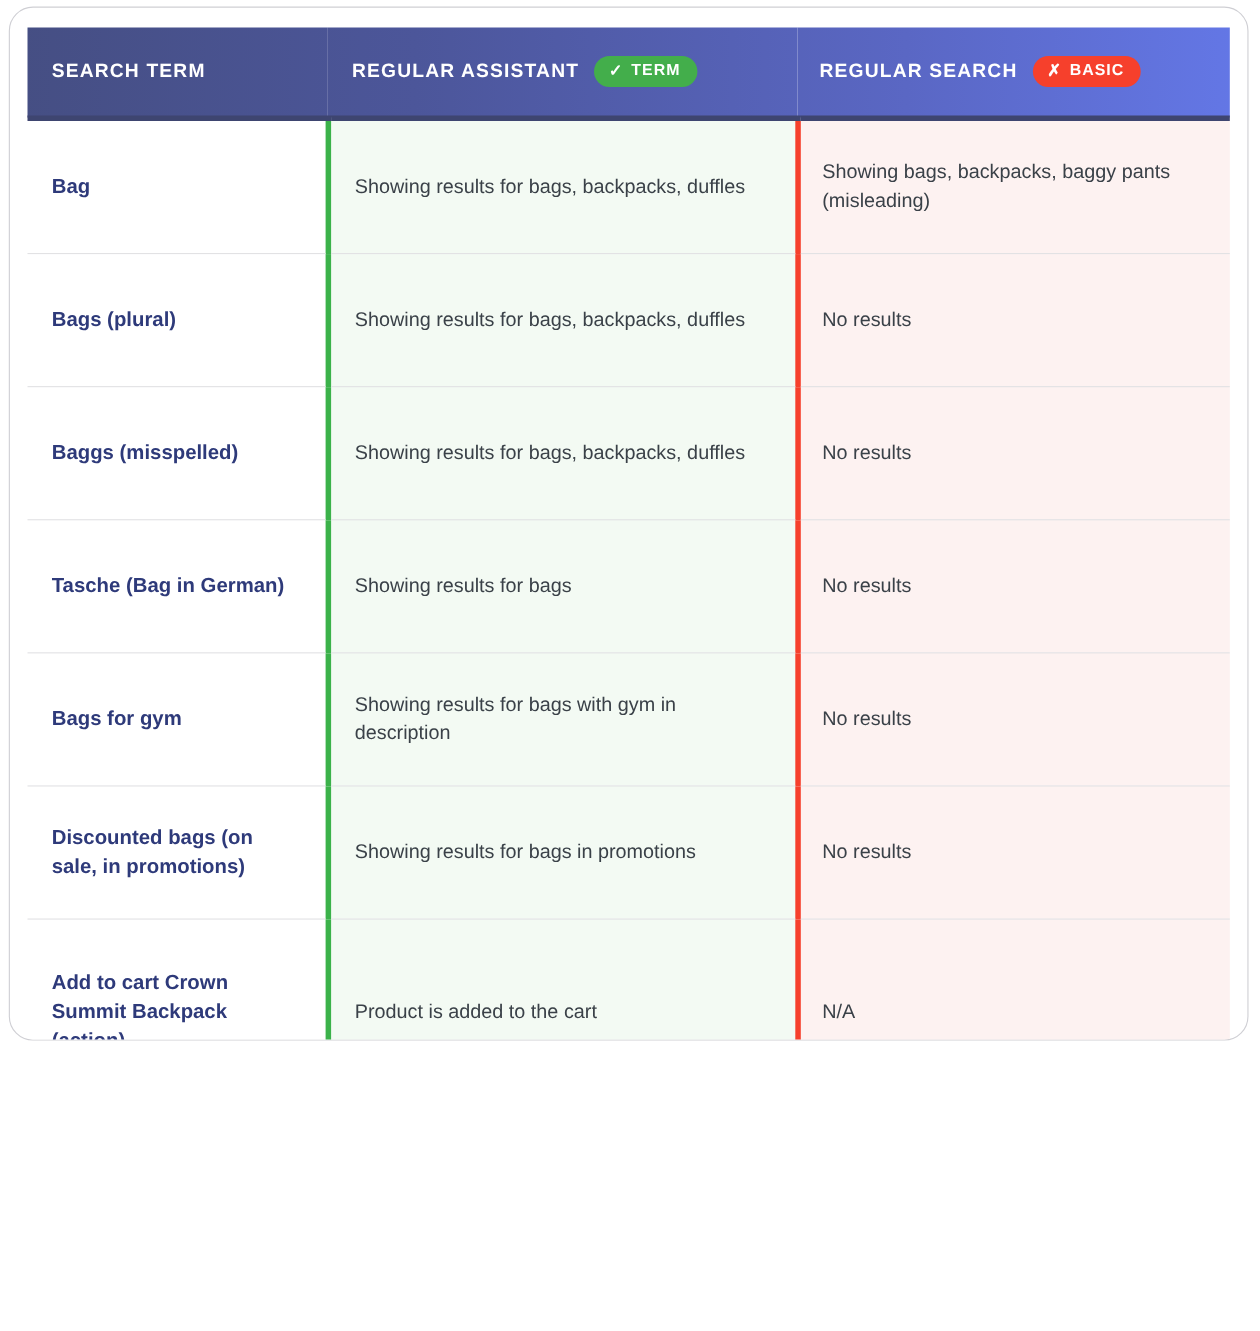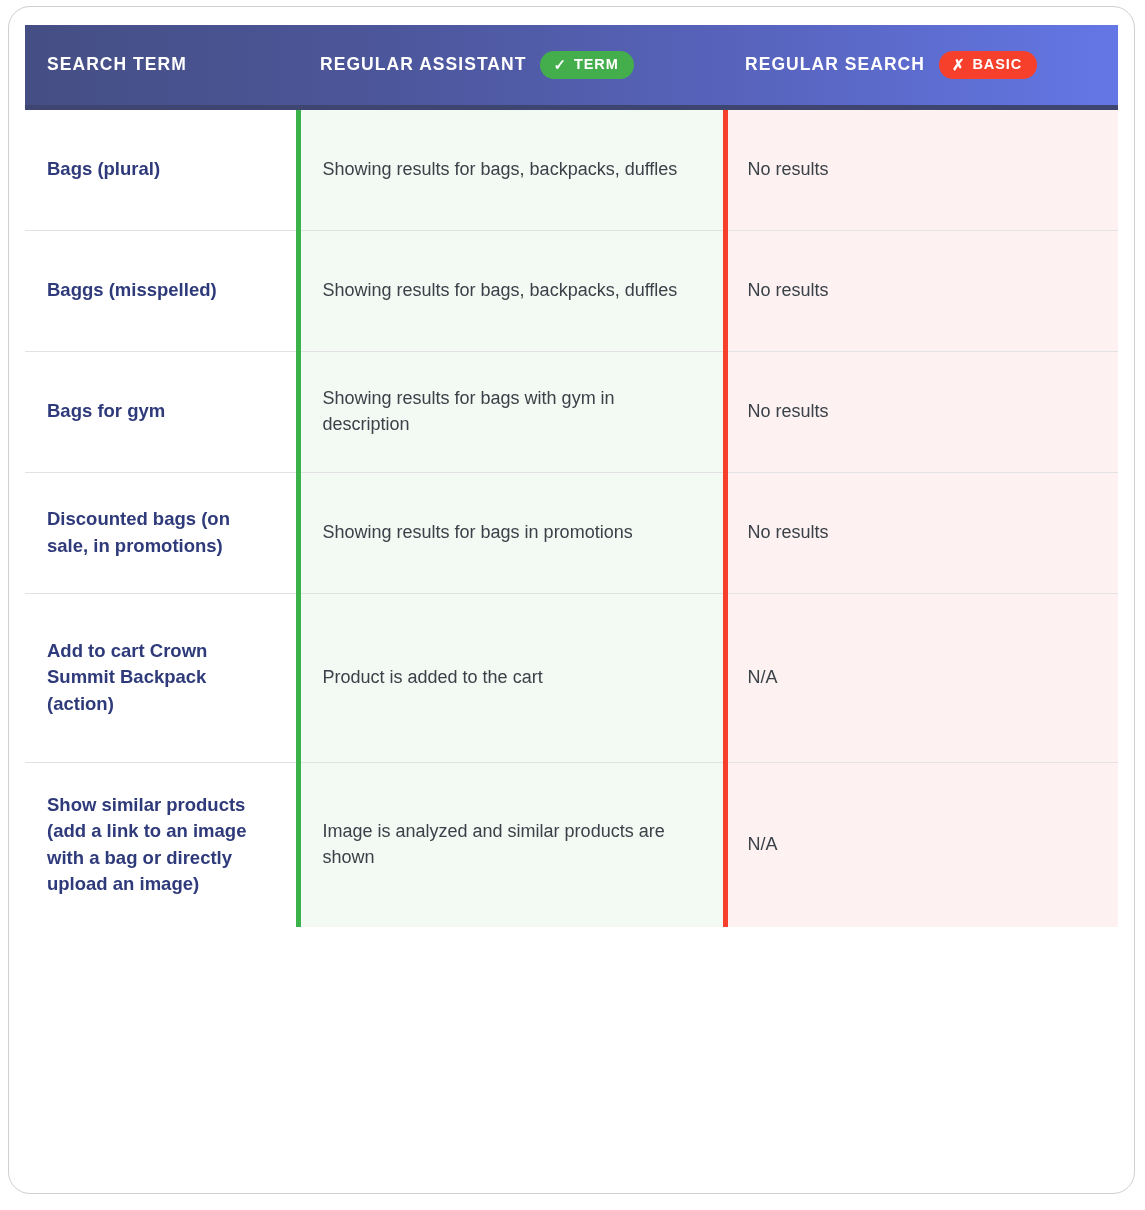--- a/index.html
+++ b/index.html
@@ -12,21 +12,21 @@
     height: 1210px;
     font-family: "Liberation Sans", sans-serif;
     -webkit-font-smoothing: antialiased;
   }
 
   #card {
     position: absolute;
     left: 8px;
     top: 6px;
     width: 1127px;
-    height: 1188px;
+    height: 940px;
     box-sizing: border-box;
     background: #ffffff;
     border: 1px solid #cfcfd4;
     border-radius: 22px;
     overflow: hidden;
   }
 
   table.cmp {
     border-collapse: collapse;
     table-layout: fixed;
@@ -152,27 +152,37 @@
             <span class="badge basic">
               <span class="mark">✗</span>
               <span>BASIC</span>
             </span>
           </div>
         </th>
       </tr>
     </thead>
     <tbody>
       <tr class="r-short">
+        <td class="term">Bag</td>
+        <td class="assist">Showing results for bags, backpacks, duffles</td>
+        <td class="regular">Showing bags, backpacks, baggy pants (misleading)</td>
+      </tr>
+      <tr class="r-short">
         <td class="term">Bags (plural)</td>
         <td class="assist">Showing results for bags, backpacks, duffles</td>
         <td class="regular">No results</td>
       </tr>
       <tr class="r-short">
         <td class="term">Baggs (misspelled)</td>
         <td class="assist">Showing results for bags, backpacks, duffles</td>
+        <td class="regular">No results</td>
+      </tr>
+      <tr class="r-short">
+        <td class="term">Tasche (Bag in German)</td>
+        <td class="assist">Showing results for bags</td>
         <td class="regular">No results</td>
       </tr>
       <tr class="r-short">
         <td class="term">Bags for gym</td>
         <td class="assist">Showing results for bags with gym in description</td>
         <td class="regular">No results</td>
       </tr>
       <tr class="r-short">
         <td class="term">Discounted bags (on sale, in promotions)</td>
         <td class="assist">Showing results for bags in promotions</td>

